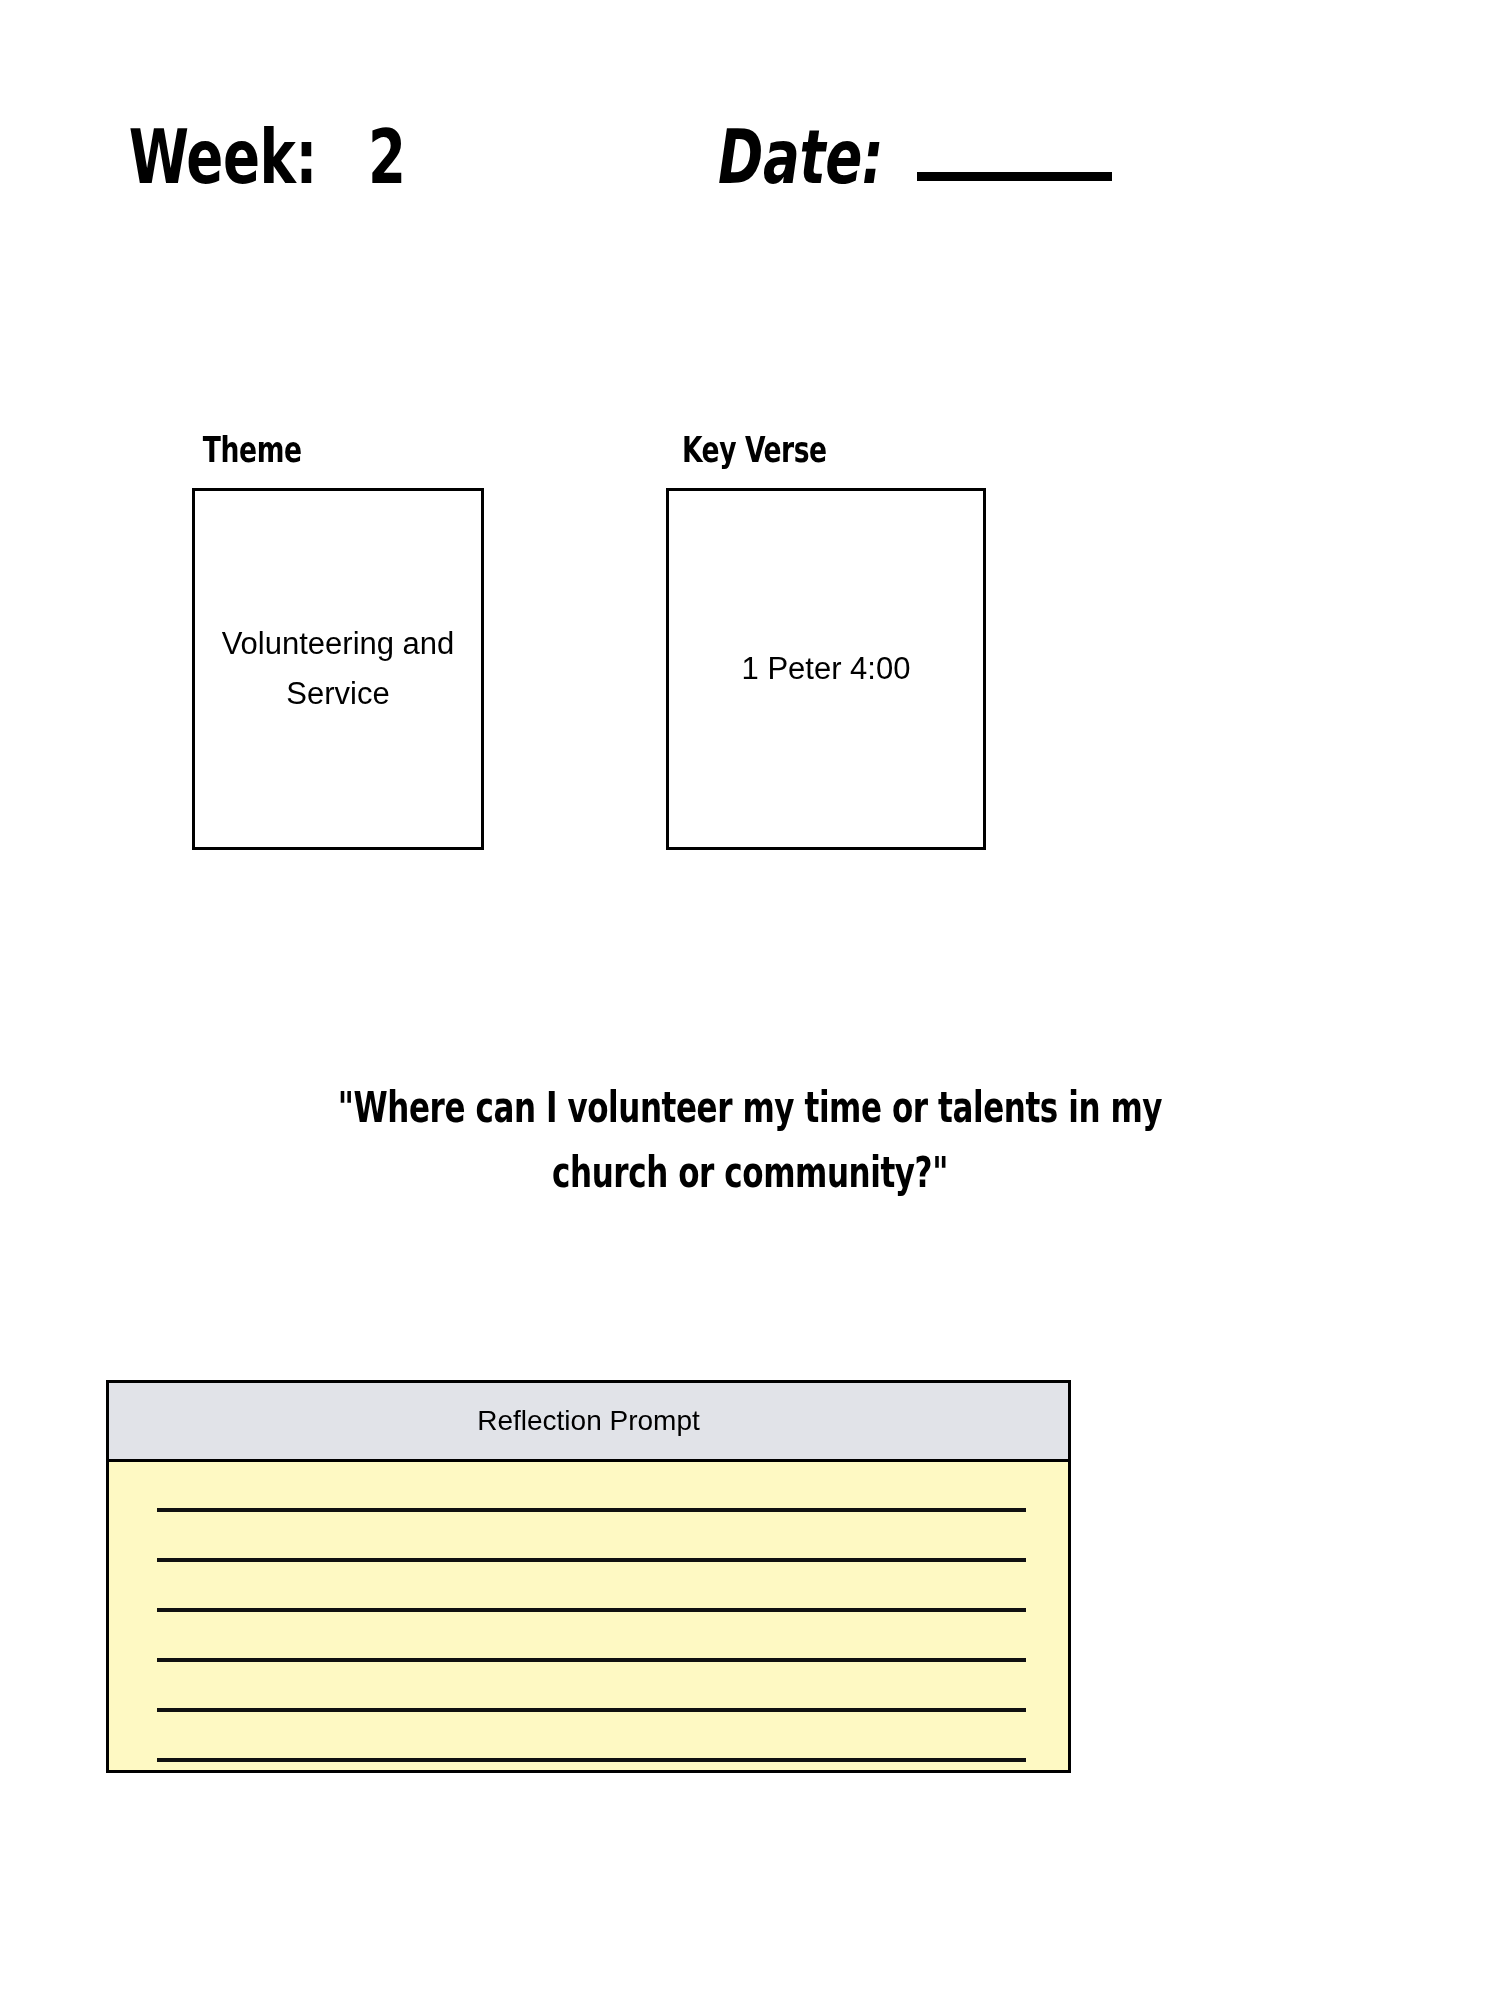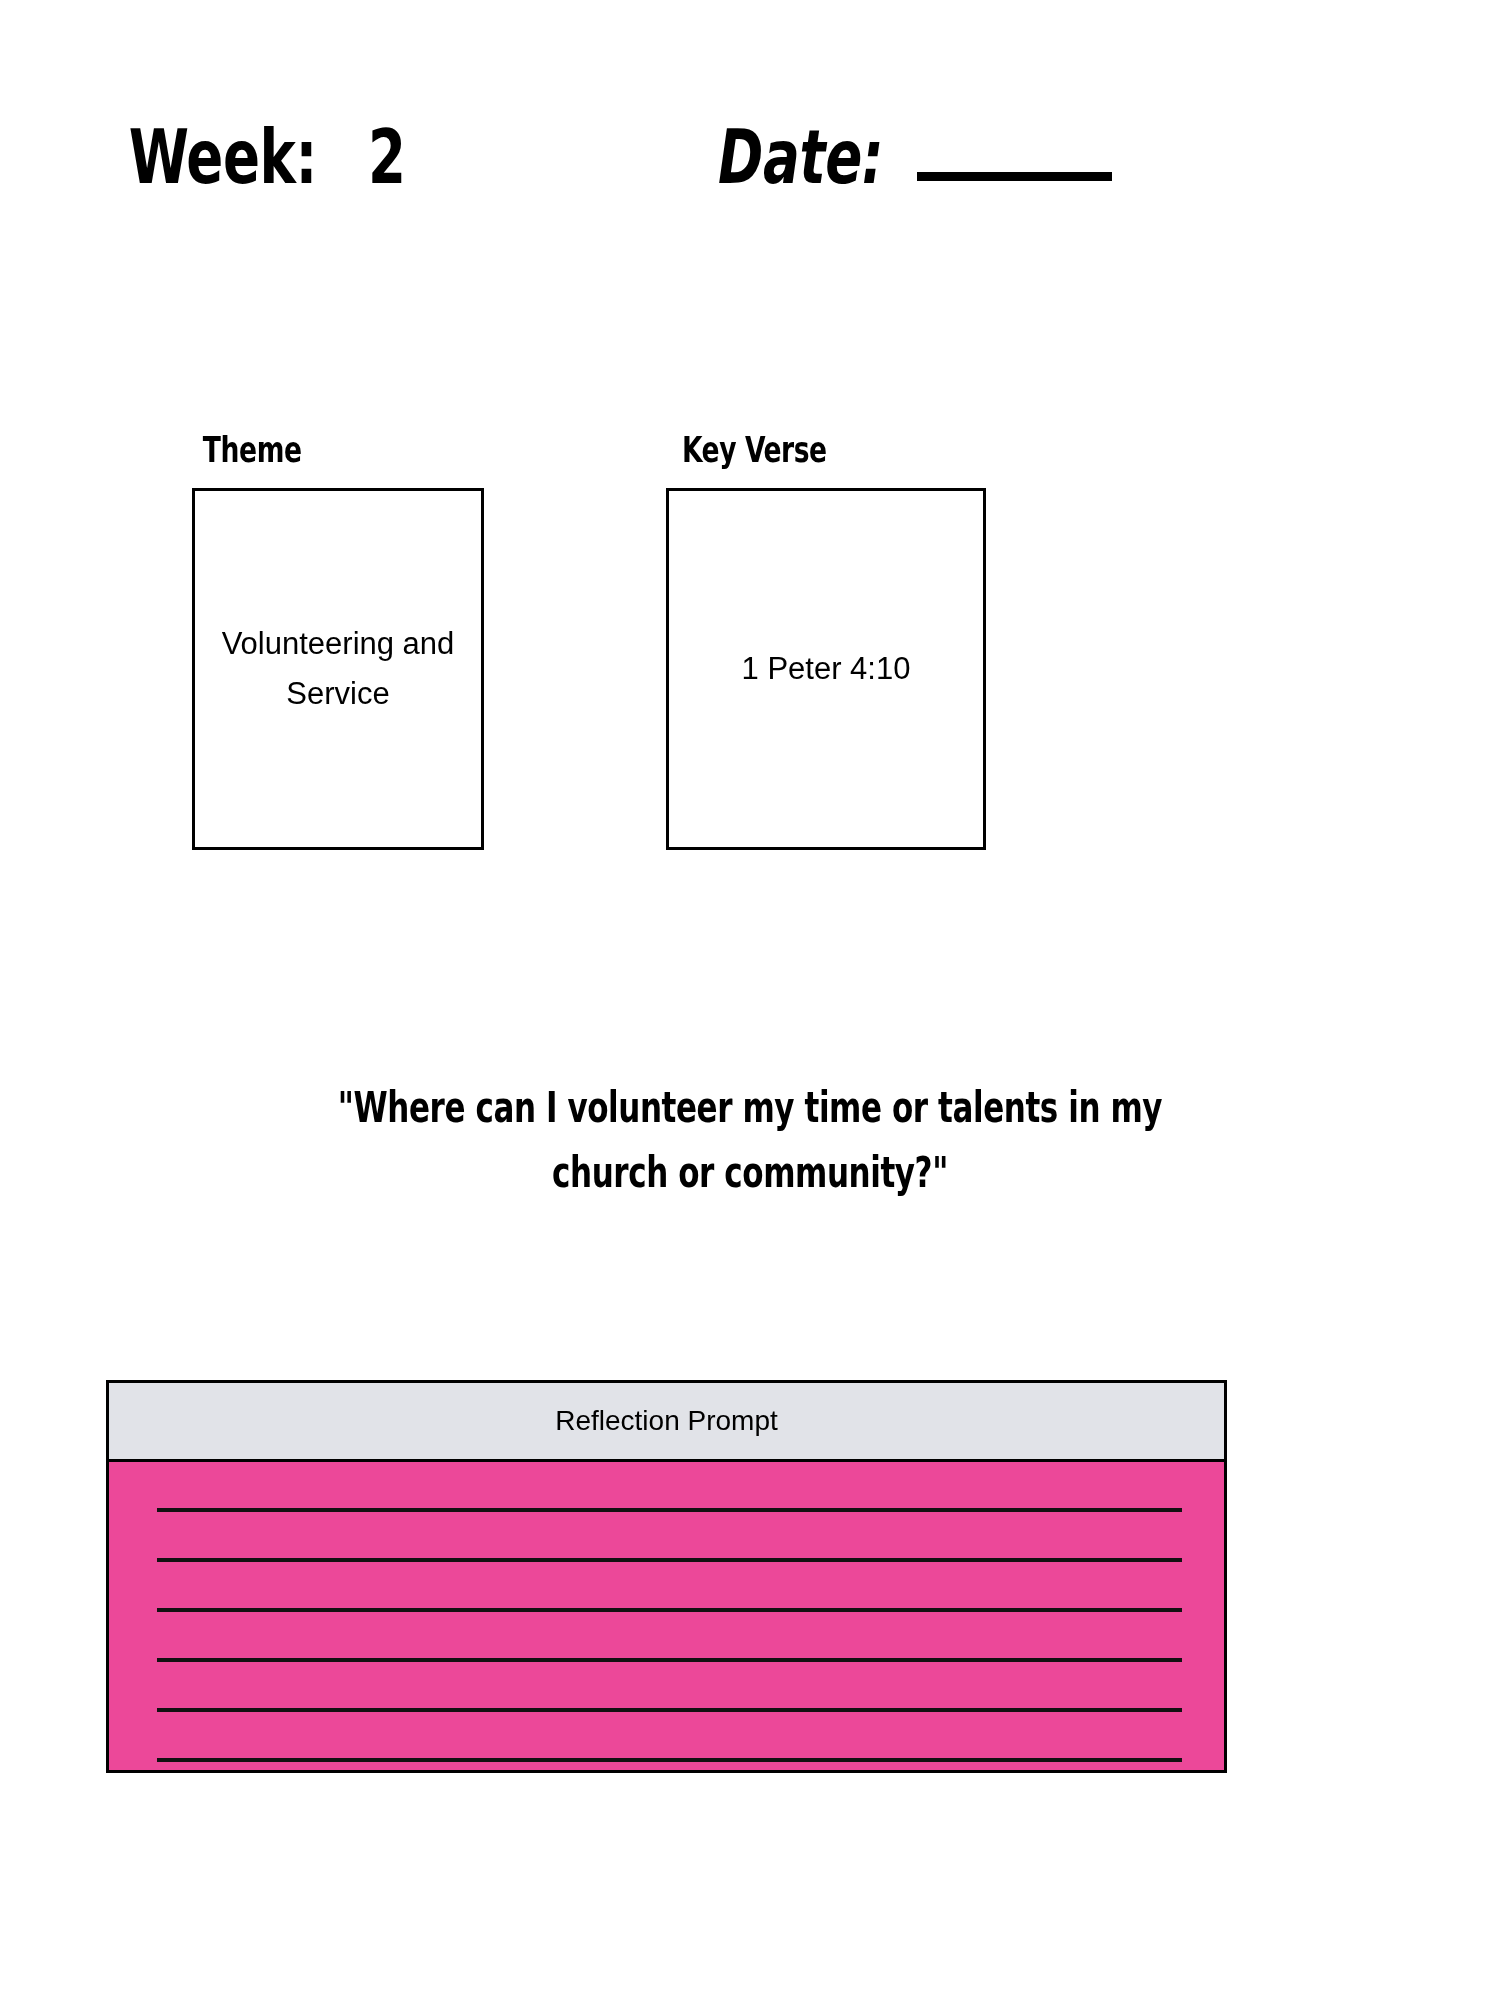--- a/index.html
+++ b/index.html
@@ -136,24 +136,24 @@
     font-size: 42px;
     line-height: 1.55;
     white-space: nowrap;
   }
 
   
   .reflection {
     position: absolute;
     left: 106px;
     top: 1380px;
-    width: 1121px;
+    width: 965px;
     border: 3px solid #000;
     box-sizing: border-box;
-    background: #ec4899;
+    background: #fef9c3;
   }
   .reflection-header {
     background: #E1E3E8;
     border-bottom: 3px solid #000;
     height: 76px;
     display: flex;
     align-items: center;
     justify-content: center;
   }
   .reflection-header-label {
@@ -199,21 +199,21 @@
     <div class="box-col theme">
       <div class="brush box-caption">Theme</div>
       <div class="box-frame">
         <div class="box-text">Volunteering and Service</div>
       </div>
     </div>
 
     <div class="box-col verse">
       <div class="brush box-caption">Key Verse</div>
       <div class="box-frame">
-        <div class="box-text">1 Peter 4:10</div>
+        <div class="box-text">1 Peter 4:00</div>
       </div>
     </div>
 
   </div>
 
   <div class="quote">
     <span class="brush quote-line">"Where can I volunteer my time or talents in my</span>
     <span class="brush quote-line">church or community?"</span>
   </div>
 

